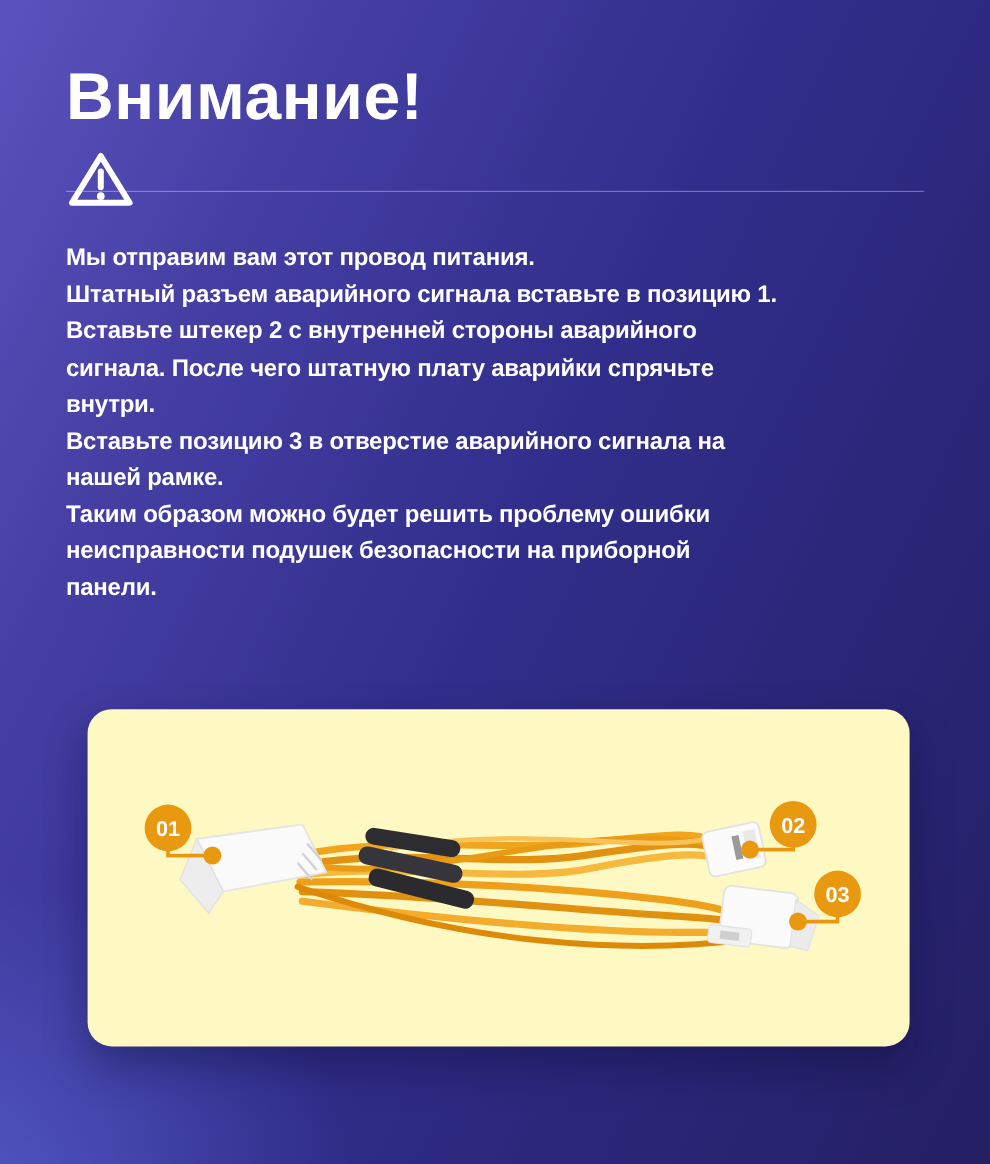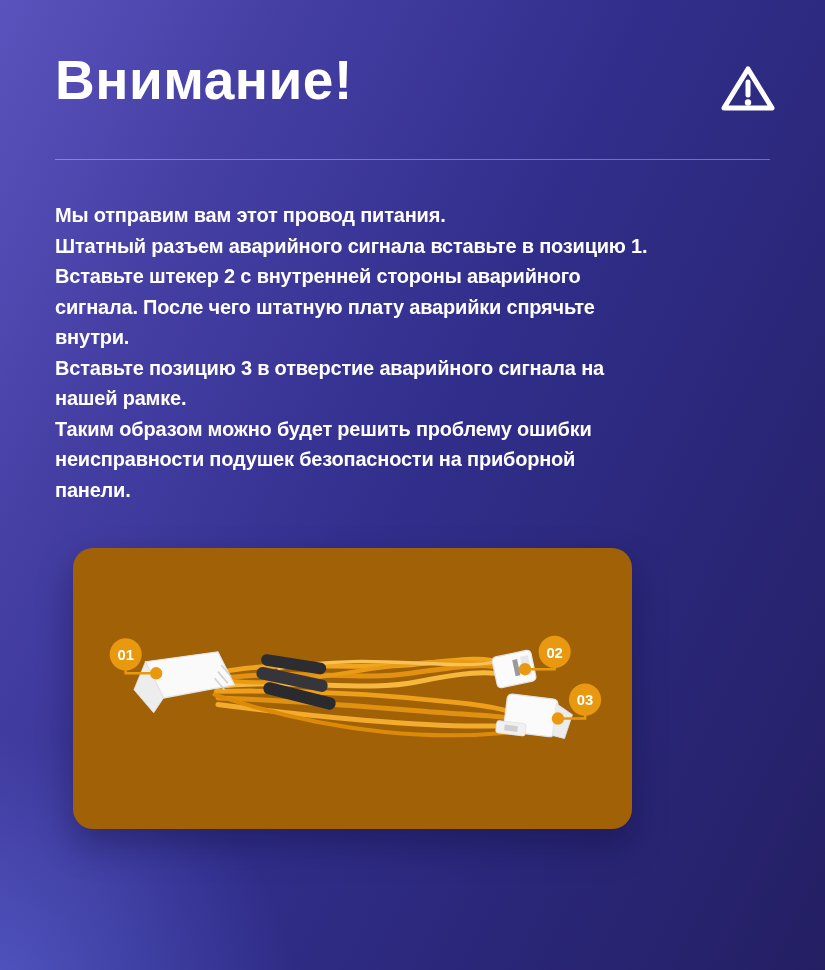--- a/index.html
+++ b/index.html
@@ -9,41 +9,41 @@
     overflow: hidden;
     font-family: "Liberation Sans", sans-serif;
     background:
       radial-gradient(520px 430px at -3% 103%, rgba(100,112,228,0.55), rgba(100,112,228,0) 62%),
       linear-gradient(116deg, #5b53bd 0%, #453fa4 22%, #322f8d 48%, #2b287c 70%, #241f63 100%);
   }
   .page { position: absolute; inset: 0; }
 
   .title-row {
     position: absolute; top: 50px; left: 55px; right: 48px;
-    display: flex; justify-content: space-between; align-items: flex-start;
+    display: flex; justify-content: space-between; align-items: flex-start; flex-direction: column;
   }
   .page-title {
     color: #ffffff; font-size: 55px; font-weight: 700; letter-spacing: 0.5px; line-height: 1.1;
   }
   .warn-icon { margin-top: 12px; flex: 0 0 auto; }
 
   .divider {
     position: absolute; top: 159px; left: 55px; right: 55px; height: 1px;
     background: rgba(230,230,248,0.38);
   }
 
   .instructions {
     position: absolute; top: 200px; left: 55px; width: 715px;
     color: #ffffff; font-size: 20px; line-height: 30.5px; font-weight: 700;
     letter-spacing: -0.2px; white-space: pre-line;
   }
 
   .card {
-    position: absolute; top: 548px; left: 73px; width: 559px; height: 281px;
-    background: #a16207; border-radius: 20px;
+    position: absolute; top: 591px; left: 73px; width: 685px; height: 281px;
+    background: #fef9c3; border-radius: 20px;
     box-shadow: 0 16px 34px rgba(10, 8, 45, 0.35);
   }
   .card svg { position: absolute; inset: 0; width: 100%; height: 100%; }
   .badge-label {
     font-family: "Liberation Sans", sans-serif;
     font-size: 18px; font-weight: 700; fill: #ffffff;
   }
 </style>
 </head>
 <body>

